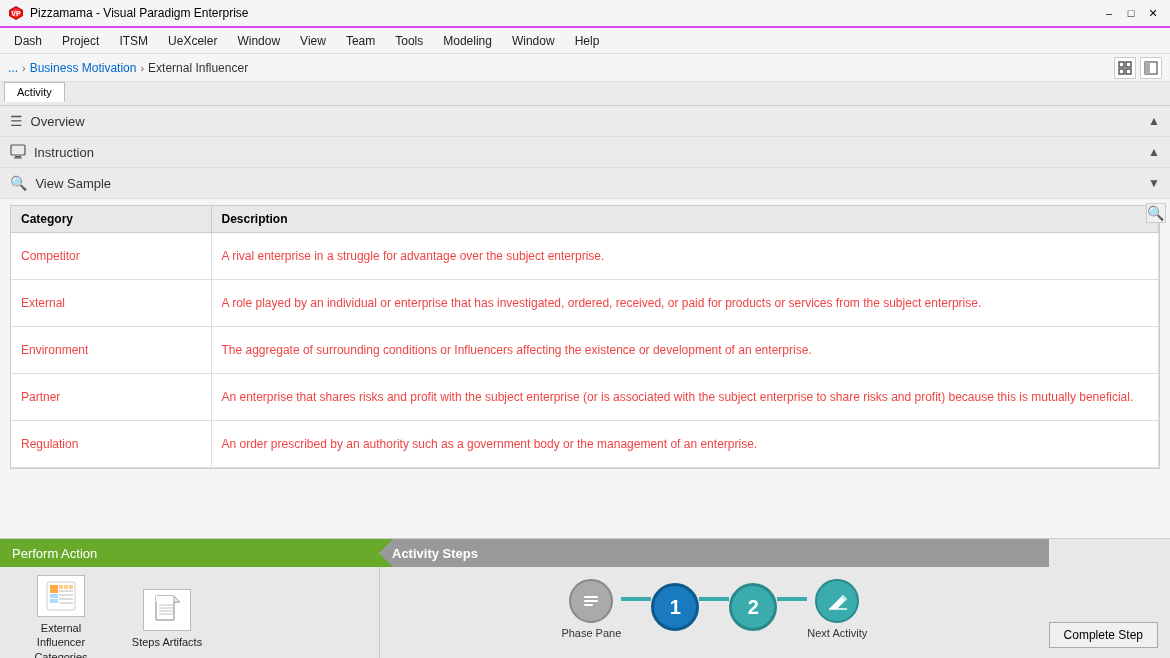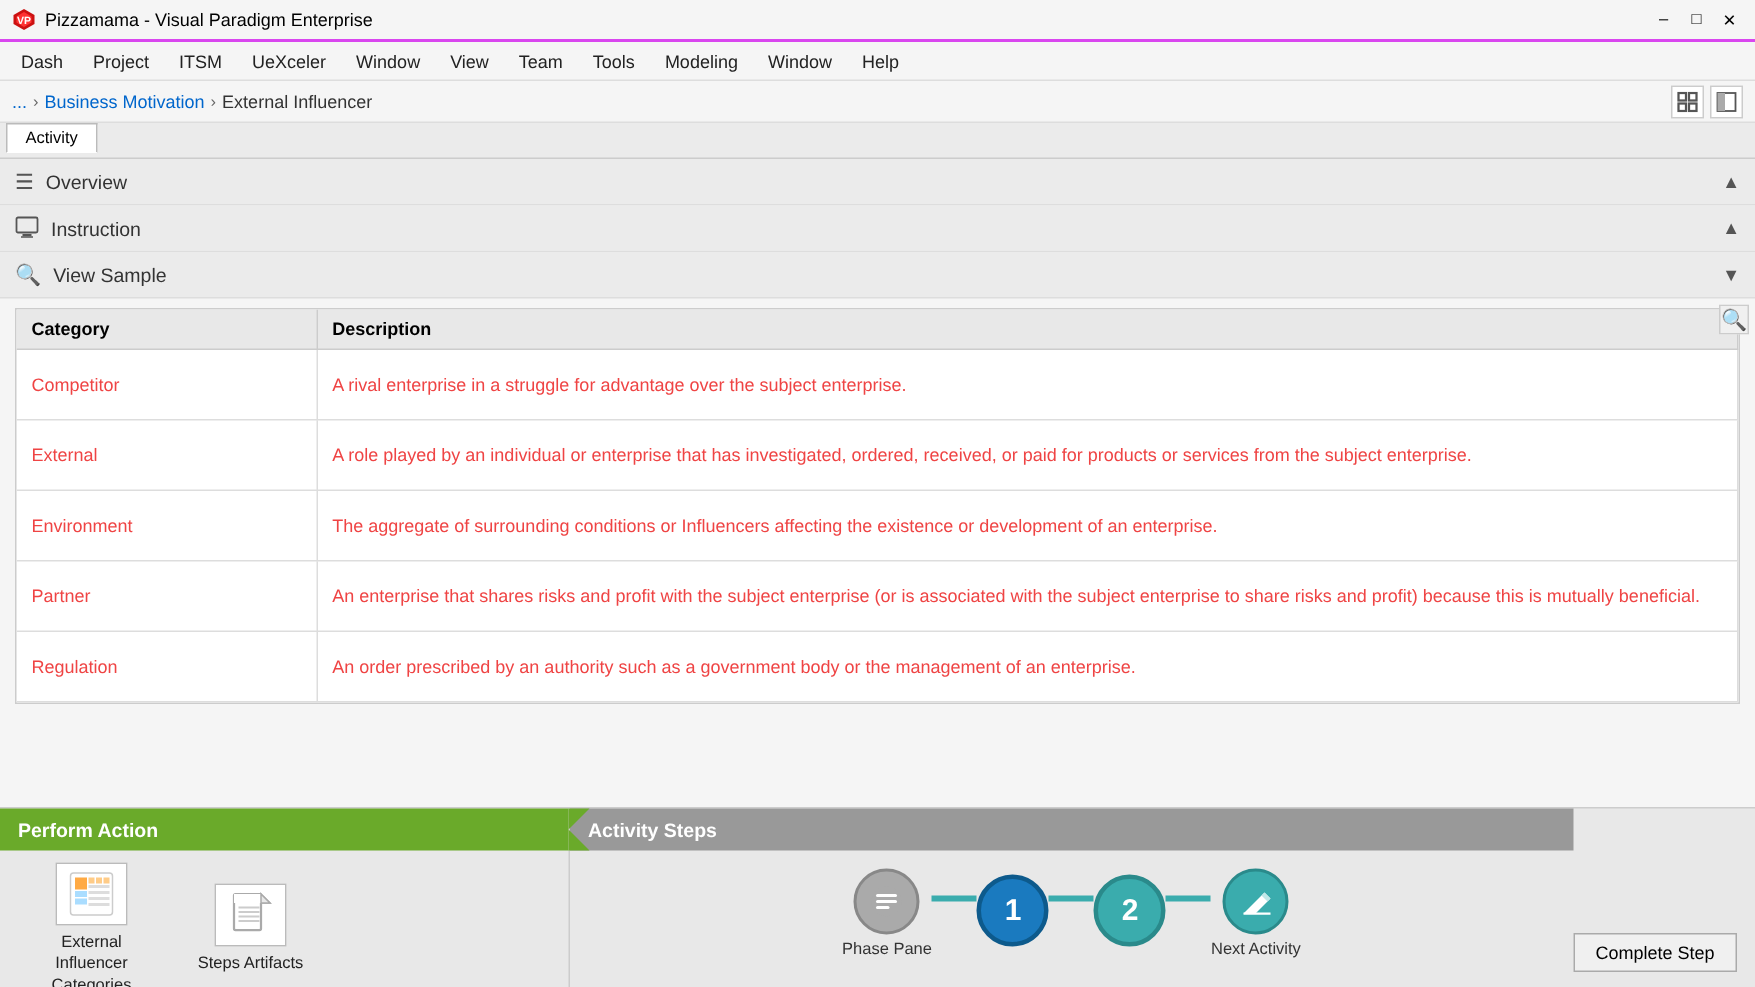--- a/index.html
+++ b/index.html
@@ -178,21 +178,21 @@
       content: '';
       position: absolute;
       right: -14px;
       top: 0;
       width: 0;
       height: 0;
       border-top: 14px solid #6aaa2a;
       border-bottom: 14px solid #6aaa2a;
       border-right: 14px solid transparent;
     }
-    .perform-action-title { color: #fff; font-weight: bold; font-size: 13px; }
+    .perform-action-title { color: #fff; font-weight: normal; font-size: 13px; }
     .perform-action-content {
       display: flex;
       gap: 16px;
       padding: 8px 16px;
       align-items: center;
     }
     .action-item {
       display: flex;
       flex-direction: column;
       align-items: center;

